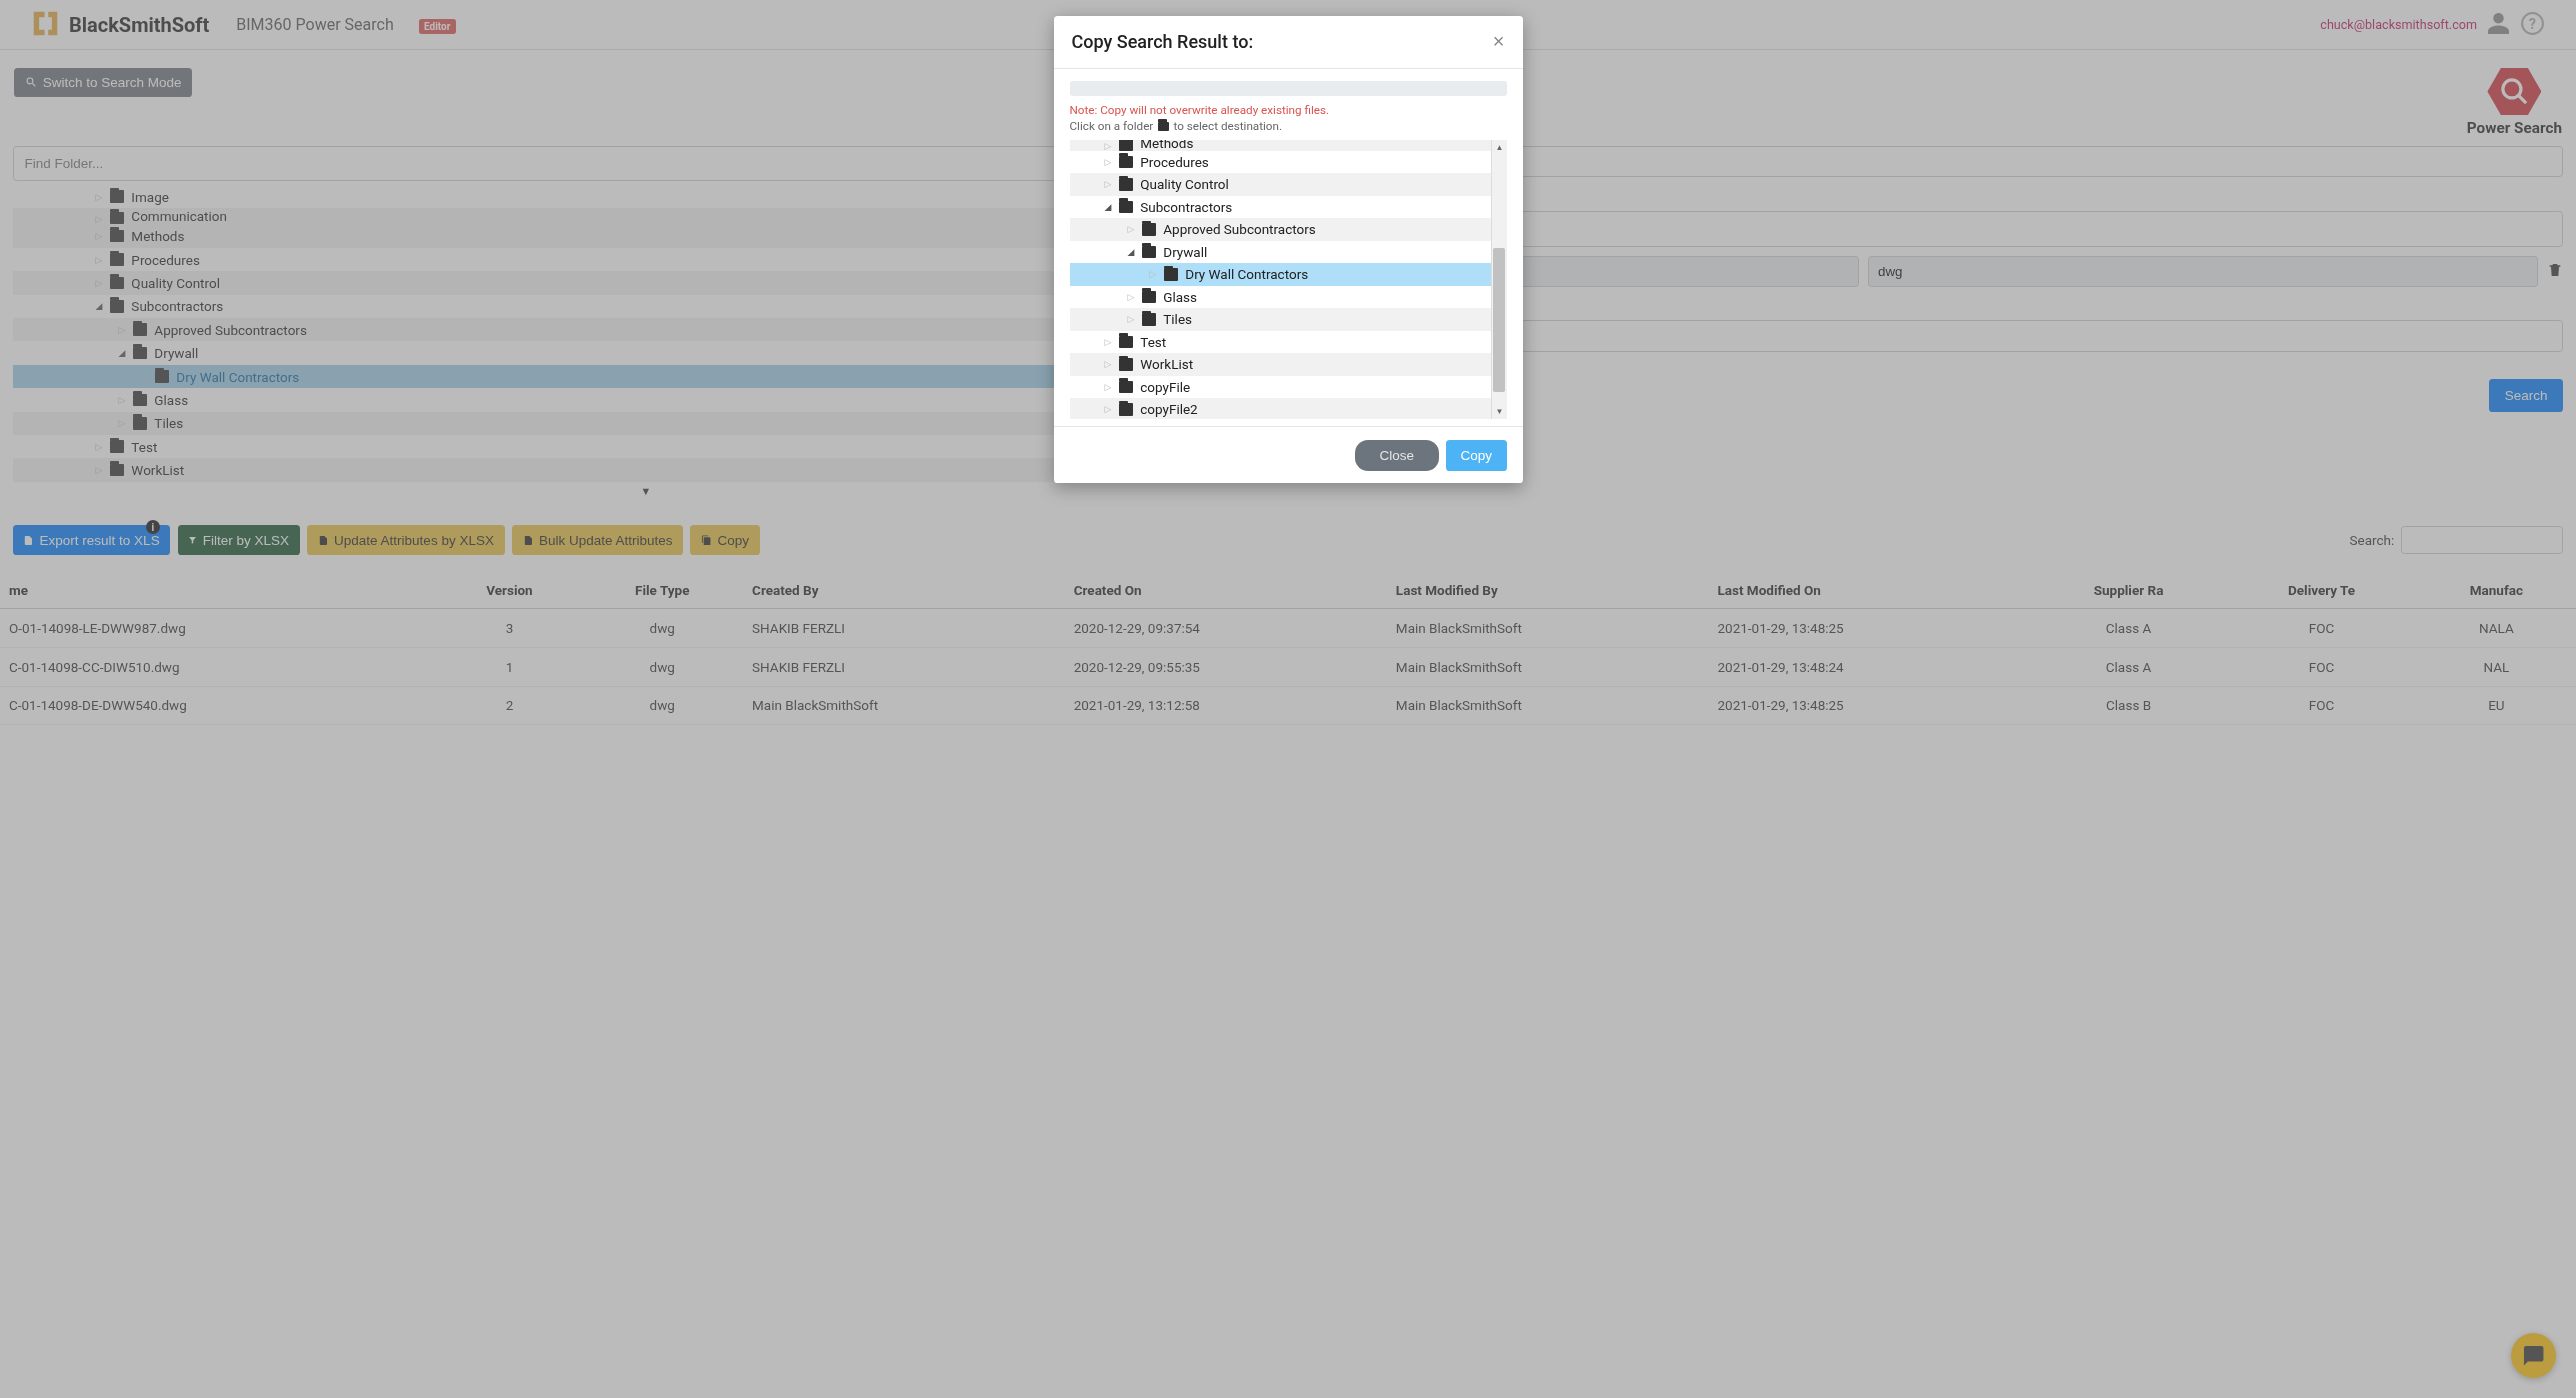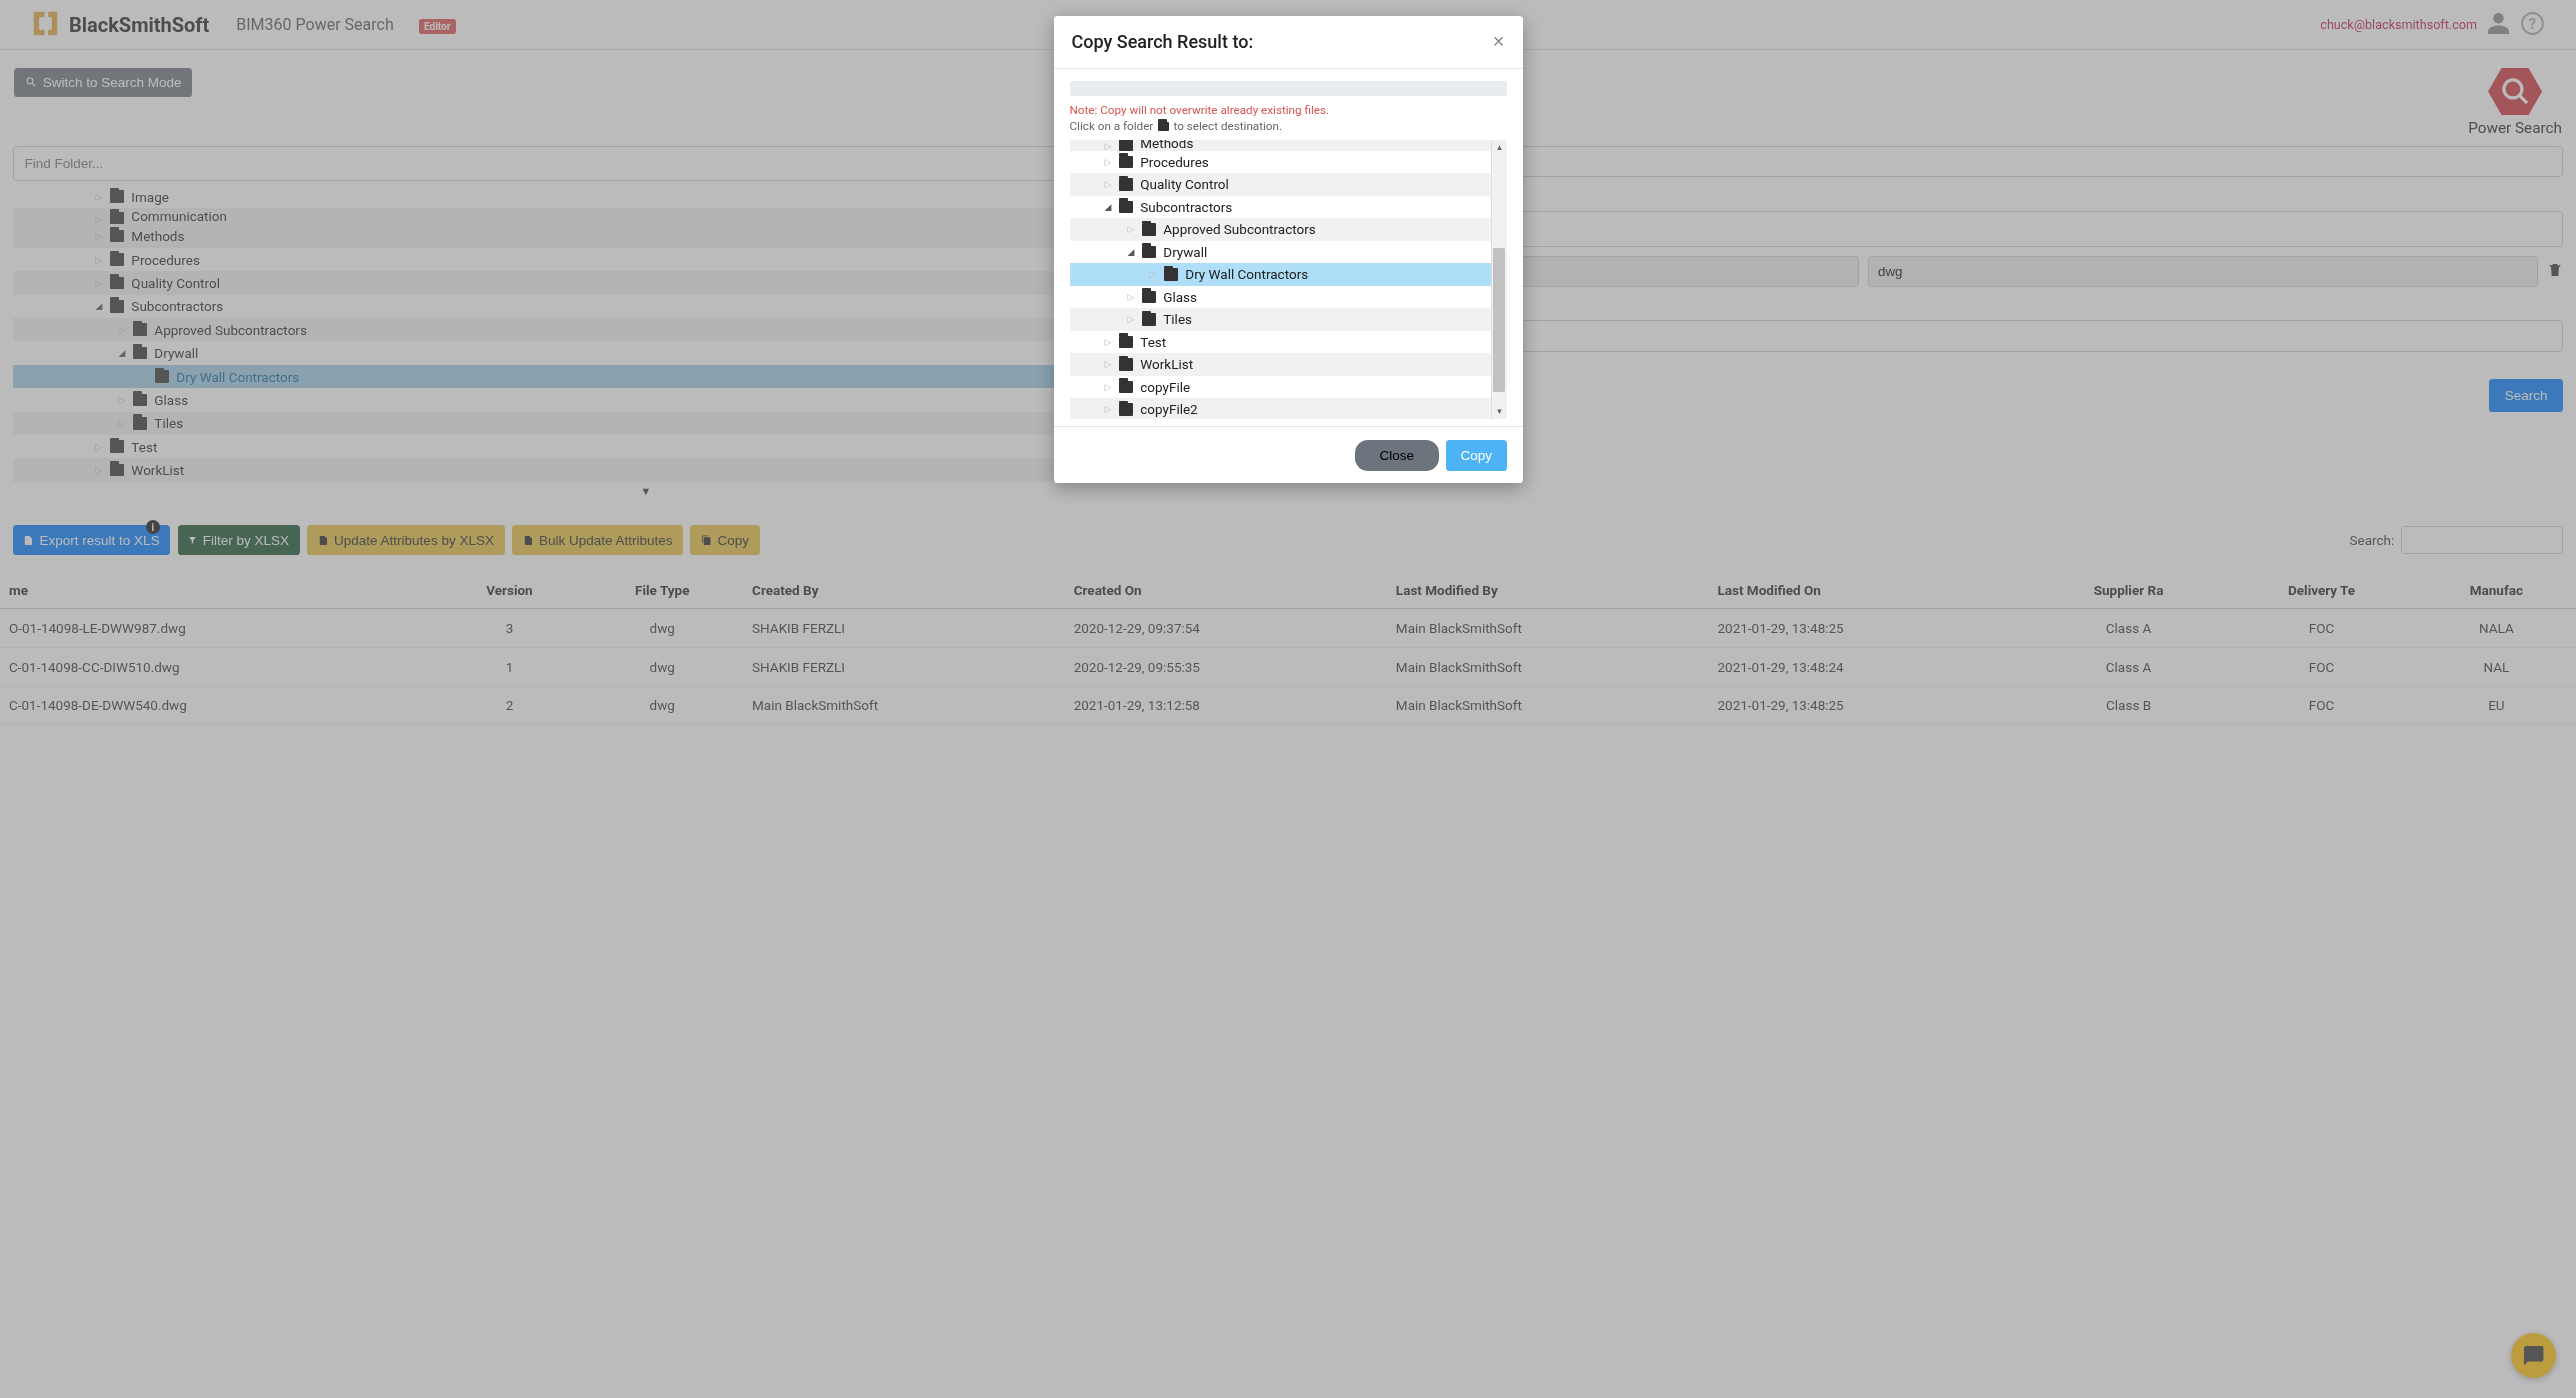--- a/index.html
+++ b/index.html
@@ -19,21 +19,21 @@
   .subbar { padding: 18px 14px 9px; display: flex; justify-content: space-between; align-items: flex-start; }
   .btn { display: inline-flex; align-items: center; gap: 5.4px; padding: 7.2px 10.8px; border-radius: 3.6px; cursor: pointer; border: none; font-size: 13.5px; }
   .btn-dark { background: #6c757d; color: #fff; }
   .btn-blue { background: #007bff; color: #fff; }
   .btn-warn { background: #e6c141; color: #222; }
   .btn-dark-slate { background: #14532d; color: #fff; }
 
   .power-search-logo { text-align: center; }
   .hexagon { width: 54px; height: 47px; background: #d0333a; margin: 0 auto; display: flex; align-items: center; justify-content: center; clip-path: polygon(25% 0%, 75% 0%, 100% 50%, 75% 100%, 25% 100%, 0% 50%); }
   .hexagon svg { width: 31px; height: 31px; stroke: #fff; fill: none; stroke-width: 2.5; }
-  .power-label { margin-top: 3.6px; font-size: 15.3px; color: #222; }
+  .power-label { margin-top: 3.6px; font-size: 15.3px; color: #222; font-weight: bold; }
 
   .content-area { padding: 0 12.6px; }
   .columns { display: flex; gap: 18px; }
   .col { flex: 1; }
   .input-like { width: 100%; padding: 9px 10.8px; border: 0.9px solid #ccc; border-radius: 3.6px; font-size: 13.5px; background: #fff; }
   .small-hint { font-size: 11.7px; color: #666; margin: 4.5px 0; }
 
   
   .tree { margin-top: 4.5px; }
   .tree-row { display: flex; align-items: center; height: 23.4px; font-size: 13.5px; }
@@ -86,21 +86,21 @@
 
   .modal-tree-wrap { margin-top: 7.2px; border: none; max-height: 279px; overflow: hidden; position: relative; }
   .modal-tree-row { display: flex; align-items: center; height: 22.5px; font-size: 13.5px; padding-right: 9px; }
   .modal-tree-row.even { background: #f1f1f1; }
   .modal-tree-row.selected { background: #aedef8; }
   .modal-scrollbar { position: absolute; right: 0; top: 0; bottom: 0; width: 15.3px; background: #f1f1f1; display: flex; flex-direction: column; justify-content: space-between; border-left: 0.9px solid #ddd; }
   .scroll-arrow { height: 15.3px; display: flex; align-items: center; justify-content: center; font-size: 8px; color: #666; }
   .scroll-thumb { position: absolute; right: 1.8px; top: 108px; width: 11.7px; height: 144px; background: #c1c1c1; border-radius: 1.8px; }
 
   .modal-footer { padding: 12.6px 16px; display: flex; justify-content: flex-end; gap: 7.2px; border-top: 0.9px solid #e5e5e5; }
-  .btn-close { background: #6c757d; color: #000000; padding: 8px 25px; border-radius: 13px; }
+  .btn-close { background: #6c757d; color: #e5e5e5; padding: 8px 25px; border-radius: 13px; }
   .btn-copy { background: #4db3f5; color: #fff; padding: 8px 14.4px; border-radius: 3.6px; }
 
   
   .chat-fab { position: fixed; right: 20px; bottom: 20px; width: 45px; height: 45px; background: #ffc107; border-radius: 50%; display: flex; align-items: center; justify-content: center; box-shadow: 0 1.8px 7.2px rgba(0,0,0,0.3); }
   .chat-fab svg { width: 23.4px; height: 23.4px; fill: #333; }
 
   
   .page-content { filter: none; }
   .scrimmed { pointer-events: none; }
 </style>

